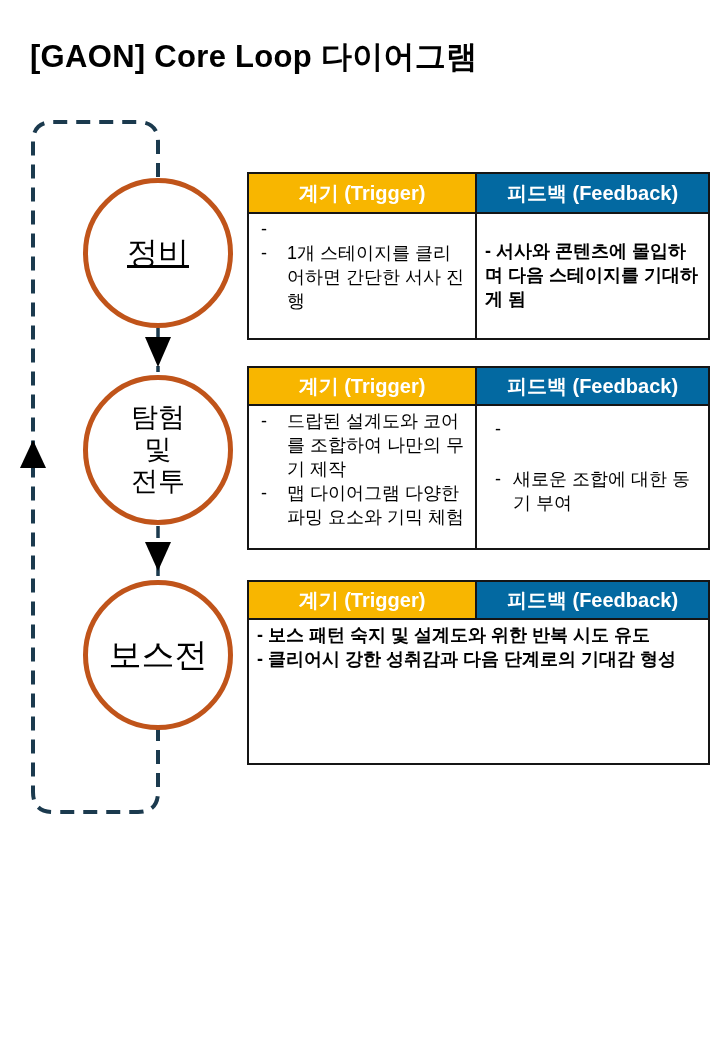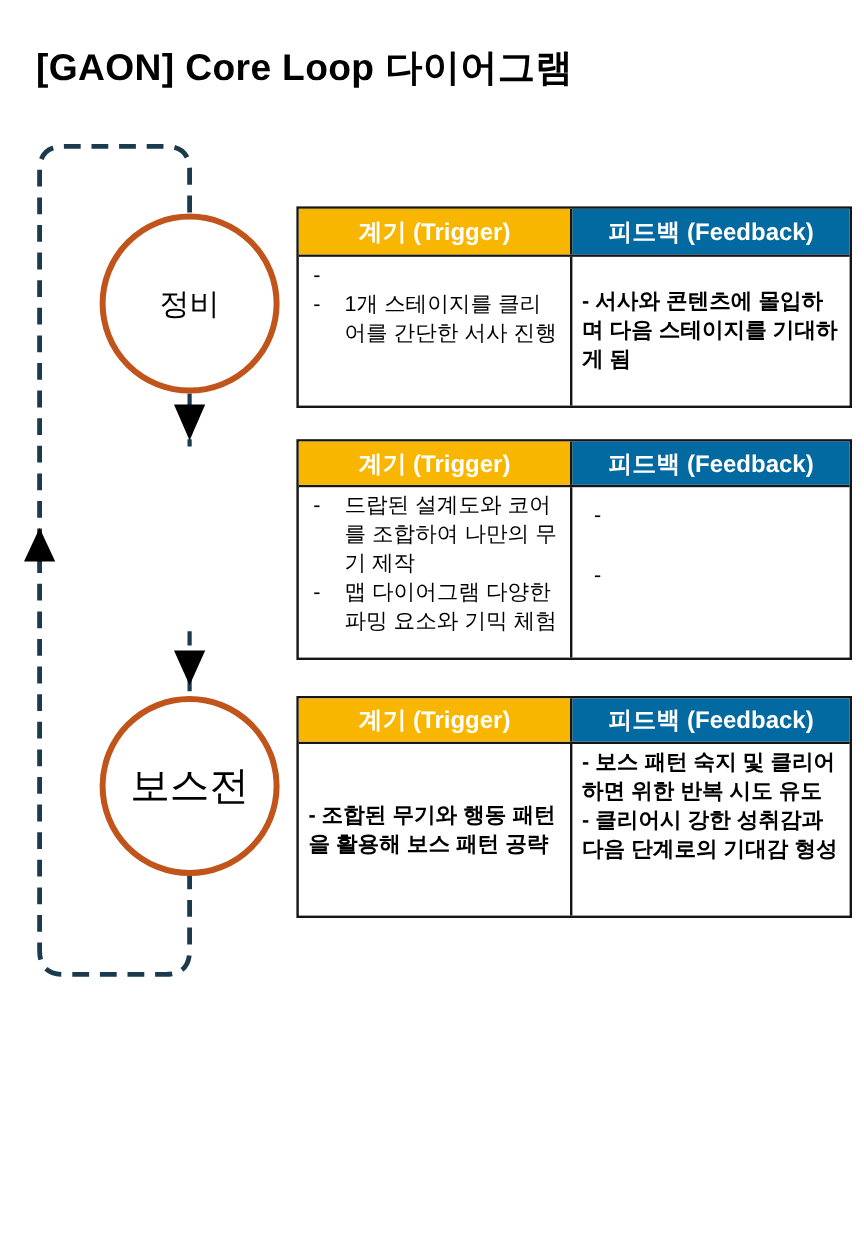--- a/index.html
+++ b/index.html
@@ -8,21 +8,21 @@
   .canvas { position:absolute; left:0; top:0; width:720px; height:948px; background:#ffffff; }
 
   .title { position:absolute; left:30px; top:36px; font-size:31px; font-weight:700; color:#000; letter-spacing:0.3px; white-space:nowrap; }
 
   .loop-svg { position:absolute; left:0; top:100px; width:250px; height:740px; }
 
   .circle { position:absolute; width:150px; height:150px; border-radius:50%;
             border:5px solid #C0541A; background:#fff; color:#000;
             display:flex; align-items:center; justify-content:center;
             text-align:center; white-space:pre-line; z-index:2; }
-  .c1 { left:83px; top:178px; font-size:25px; }
+  .c1 { left:83px; top:178px; font-size:31px;text-decoration:underline; }
   .c2 { left:83px; top:375px; font-size:27px; line-height:1.18; }
   .c3 { left:83px; top:580px; font-size:33px;justify-content:center; }
 
   .table { position:absolute; left:247px; width:463px; background:#fff;
            border:2px solid #151515; display:flex; flex-direction:column;justify-content:center; }
   .t1 { top:172px; height:168px; }
   .t2 { top:366px; height:184px; }
   .t3 { top:580px; height:185px; }
 
   .thead { display:flex; border-bottom:2px solid #151515; flex:0 0 38px; }
@@ -58,37 +58,42 @@
     <polygon points="33,340 20,368 46,368" fill="#000"></polygon>
     <line x1="158" y1="228" x2="158" y2="272" stroke="#1B3A4E" stroke-width="3.5" stroke-dasharray="12 7"></line>
     <polygon points="145,237 171,237 158,267" fill="#000"></polygon>
     <line x1="158" y1="426" x2="158" y2="477" stroke="#1B3A4E" stroke-width="3.5" stroke-dasharray="12 7"></line>
     <polygon points="145,442 171,442 158,471" fill="#000"></polygon>
   </svg>
 
   <div class="circle c1">
     <span>정비</span>
   </div>
+  <div class="circle c2">
+    <span>탐험
+및
+전투</span>
+  </div>
   <div class="circle c3">
     <span>보스전</span>
   </div>
 
   <div class="table t1">
     <div class="thead">
       <div class="th trigger">계기 (Trigger)</div>
       <div class="th feedback">피드백 (Feedback)</div>
     </div>
     <div class="tbody">
       <div class="td trigger">
         <div class="li">
           <span class="dash">-</span>
         </div>
         <div class="li">
           <span class="dash">-</span>
-          <span class="txt">1개 스테이지를 클리어를 간단한 서사 진행</span>
+          <span class="txt">1개 스테이지를 클리어하면 간단한 서사 진행</span>
         </div>
       </div>
       <div class="td feedback vcenter">
         <p>- 서사와 콘텐츠에 몰입하며 다음 스테이지를 기대하게 됨</p>
       </div>
     </div>
   </div>
 
   <div class="table t2">
     <div class="thead">
@@ -105,34 +110,32 @@
           <span class="dash">-</span>
           <span class="txt">맵 다이어그램 다양한 파밍 요소와 기믹 체험</span>
         </div>
       </div>
       <div class="td feedback indent-list">
         <div class="li">
           <span class="dash">-</span>
         </div>
         <div class="li">
           <span class="dash">-</span>
+          <span class="txt">새로운 조합에 대한 동기 부여</span>
         </div>
       </div>
     </div>
   </div>
 
   <div class="table t3">
     <div class="thead">
       <div class="th trigger">계기 (Trigger)</div>
       <div class="th feedback">피드백 (Feedback)</div>
     </div>
     <div class="tbody">
-      <div class="td trigger vcenter">
-        <p>- 조합된 무기와 행동 패턴을 활용해 보스 패턴 공략</p>
-      </div>
       <div class="td feedback">
-        <p>- 보스 패턴 숙지 및 클리어하면 위한 반복 시도 유도</p>
+        <p>- 보스 패턴 숙지 및 설계도와 위한 반복 시도 유도</p>
         <p>- 클리어시 강한 성취감과 다음 단계로의 기대감 형성</p>
       </div>
     </div>
   </div>
 
 </div>
 
 </body></html>

